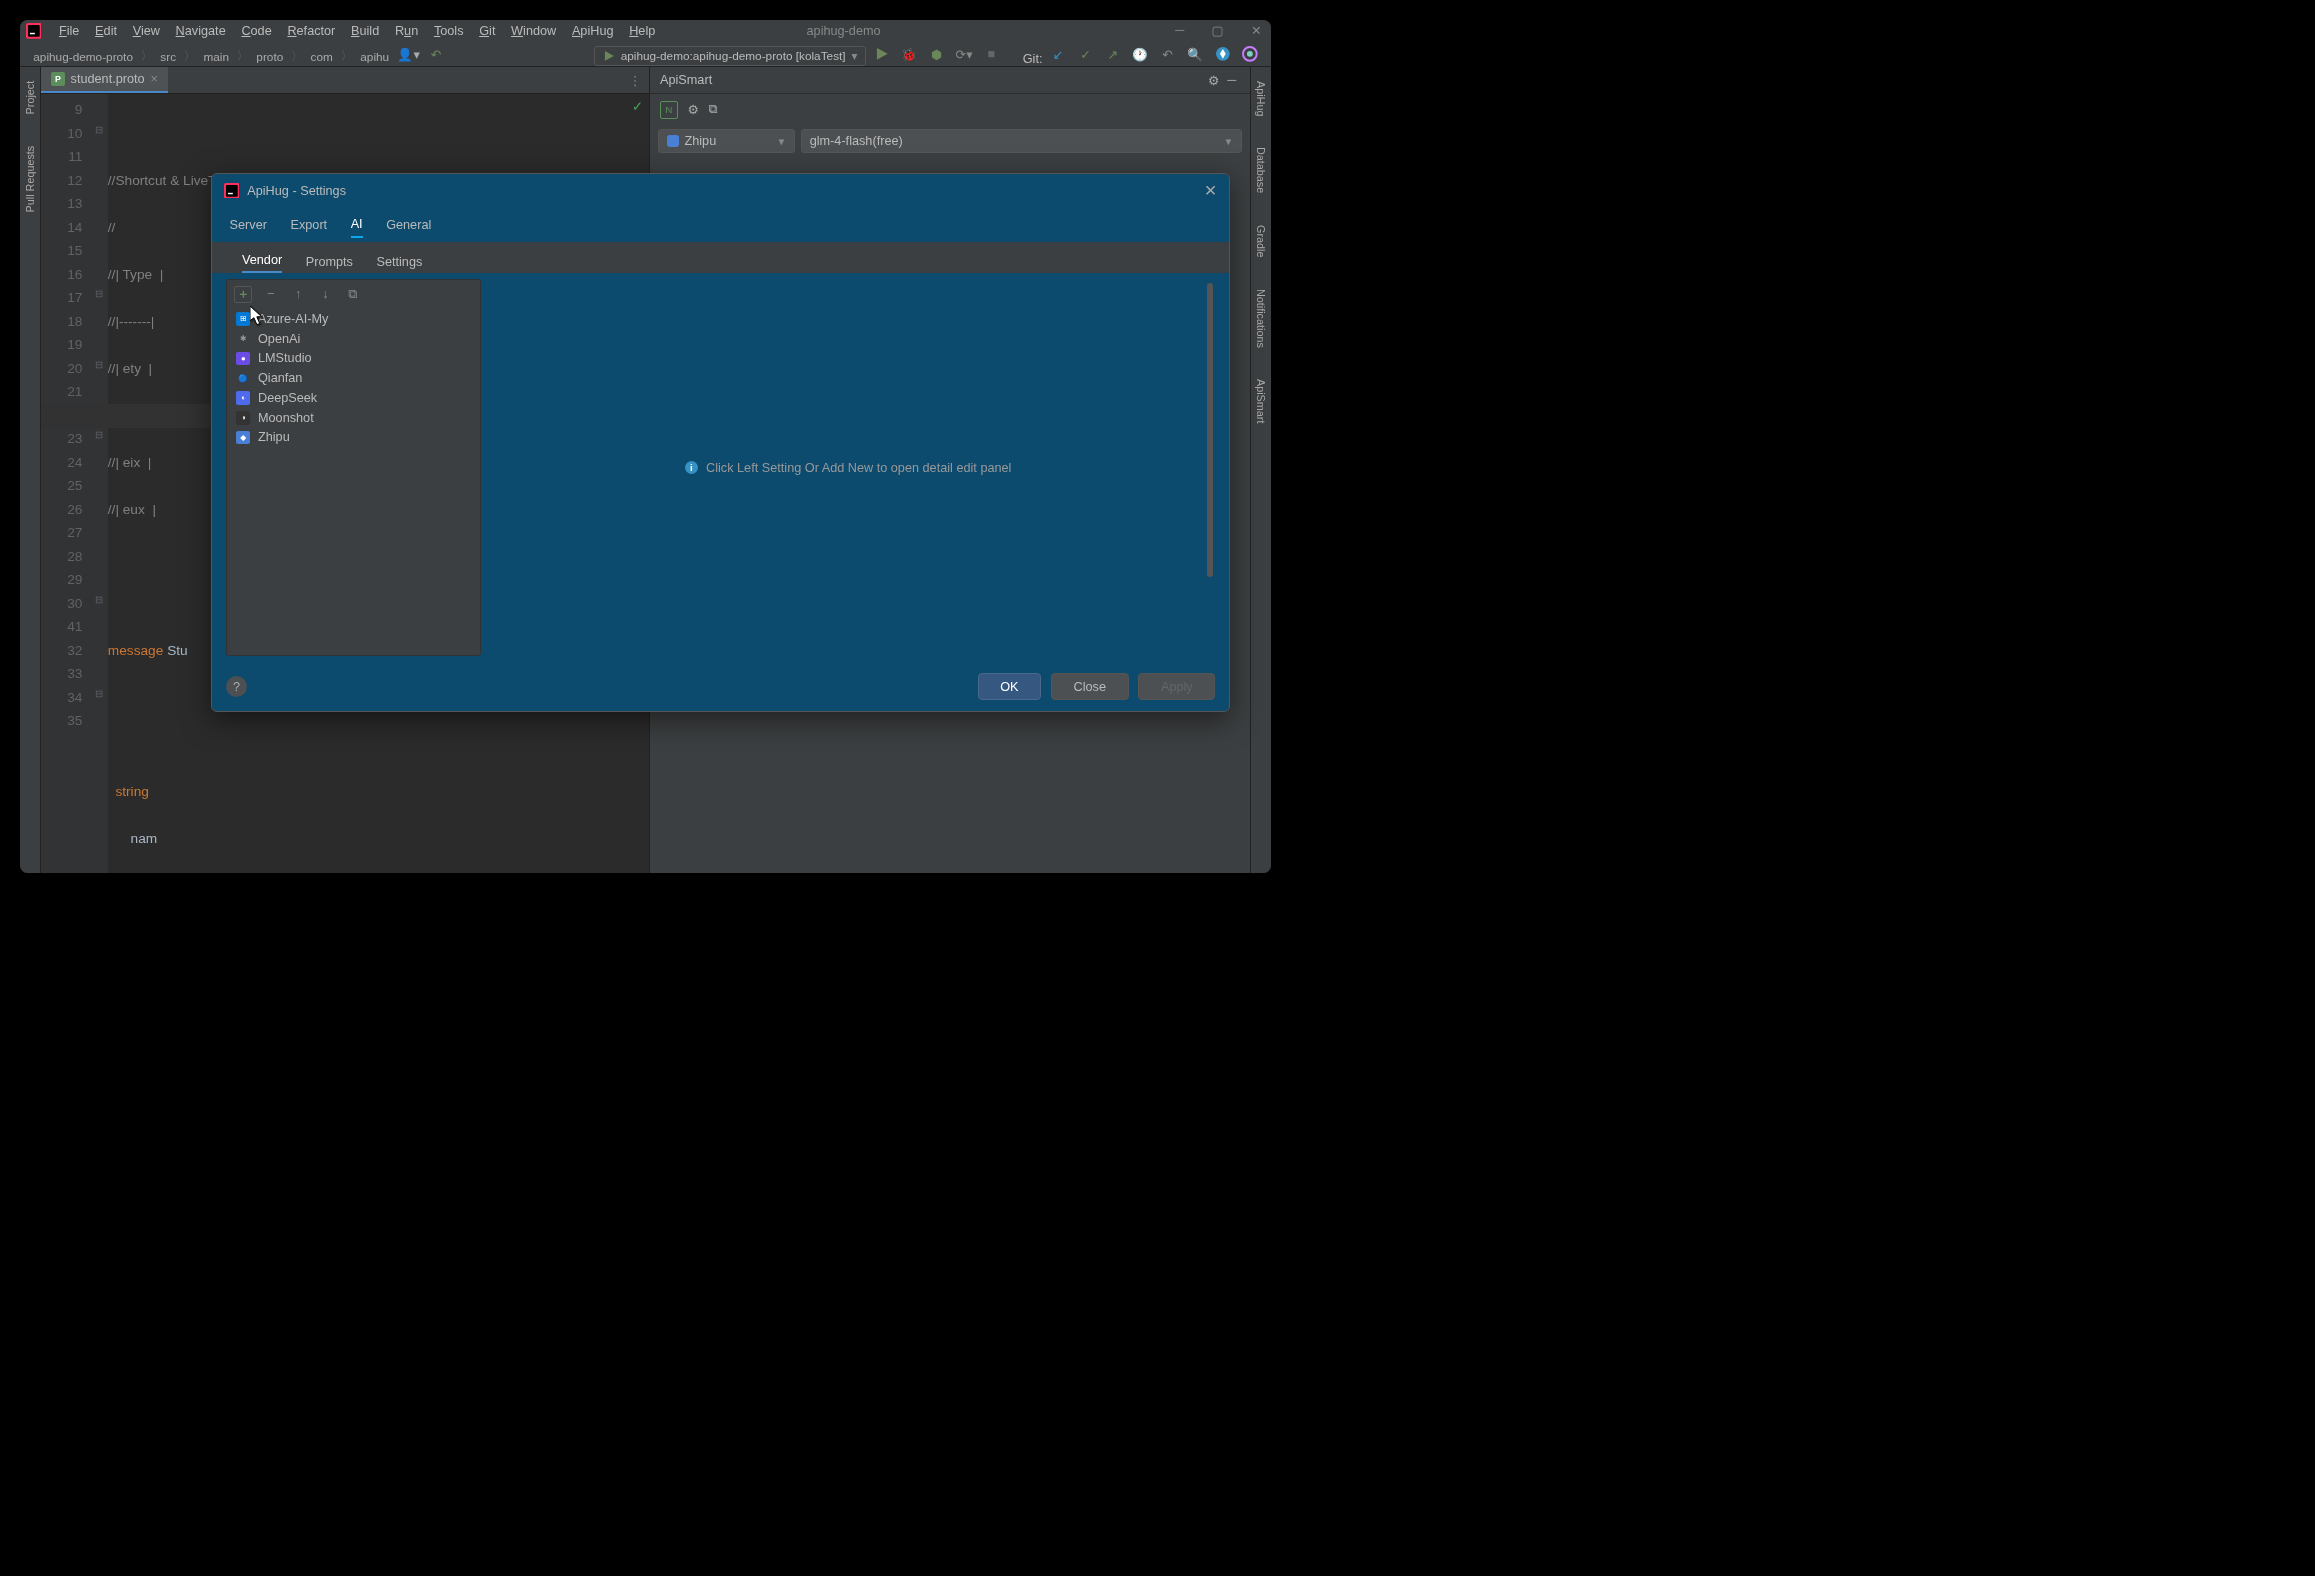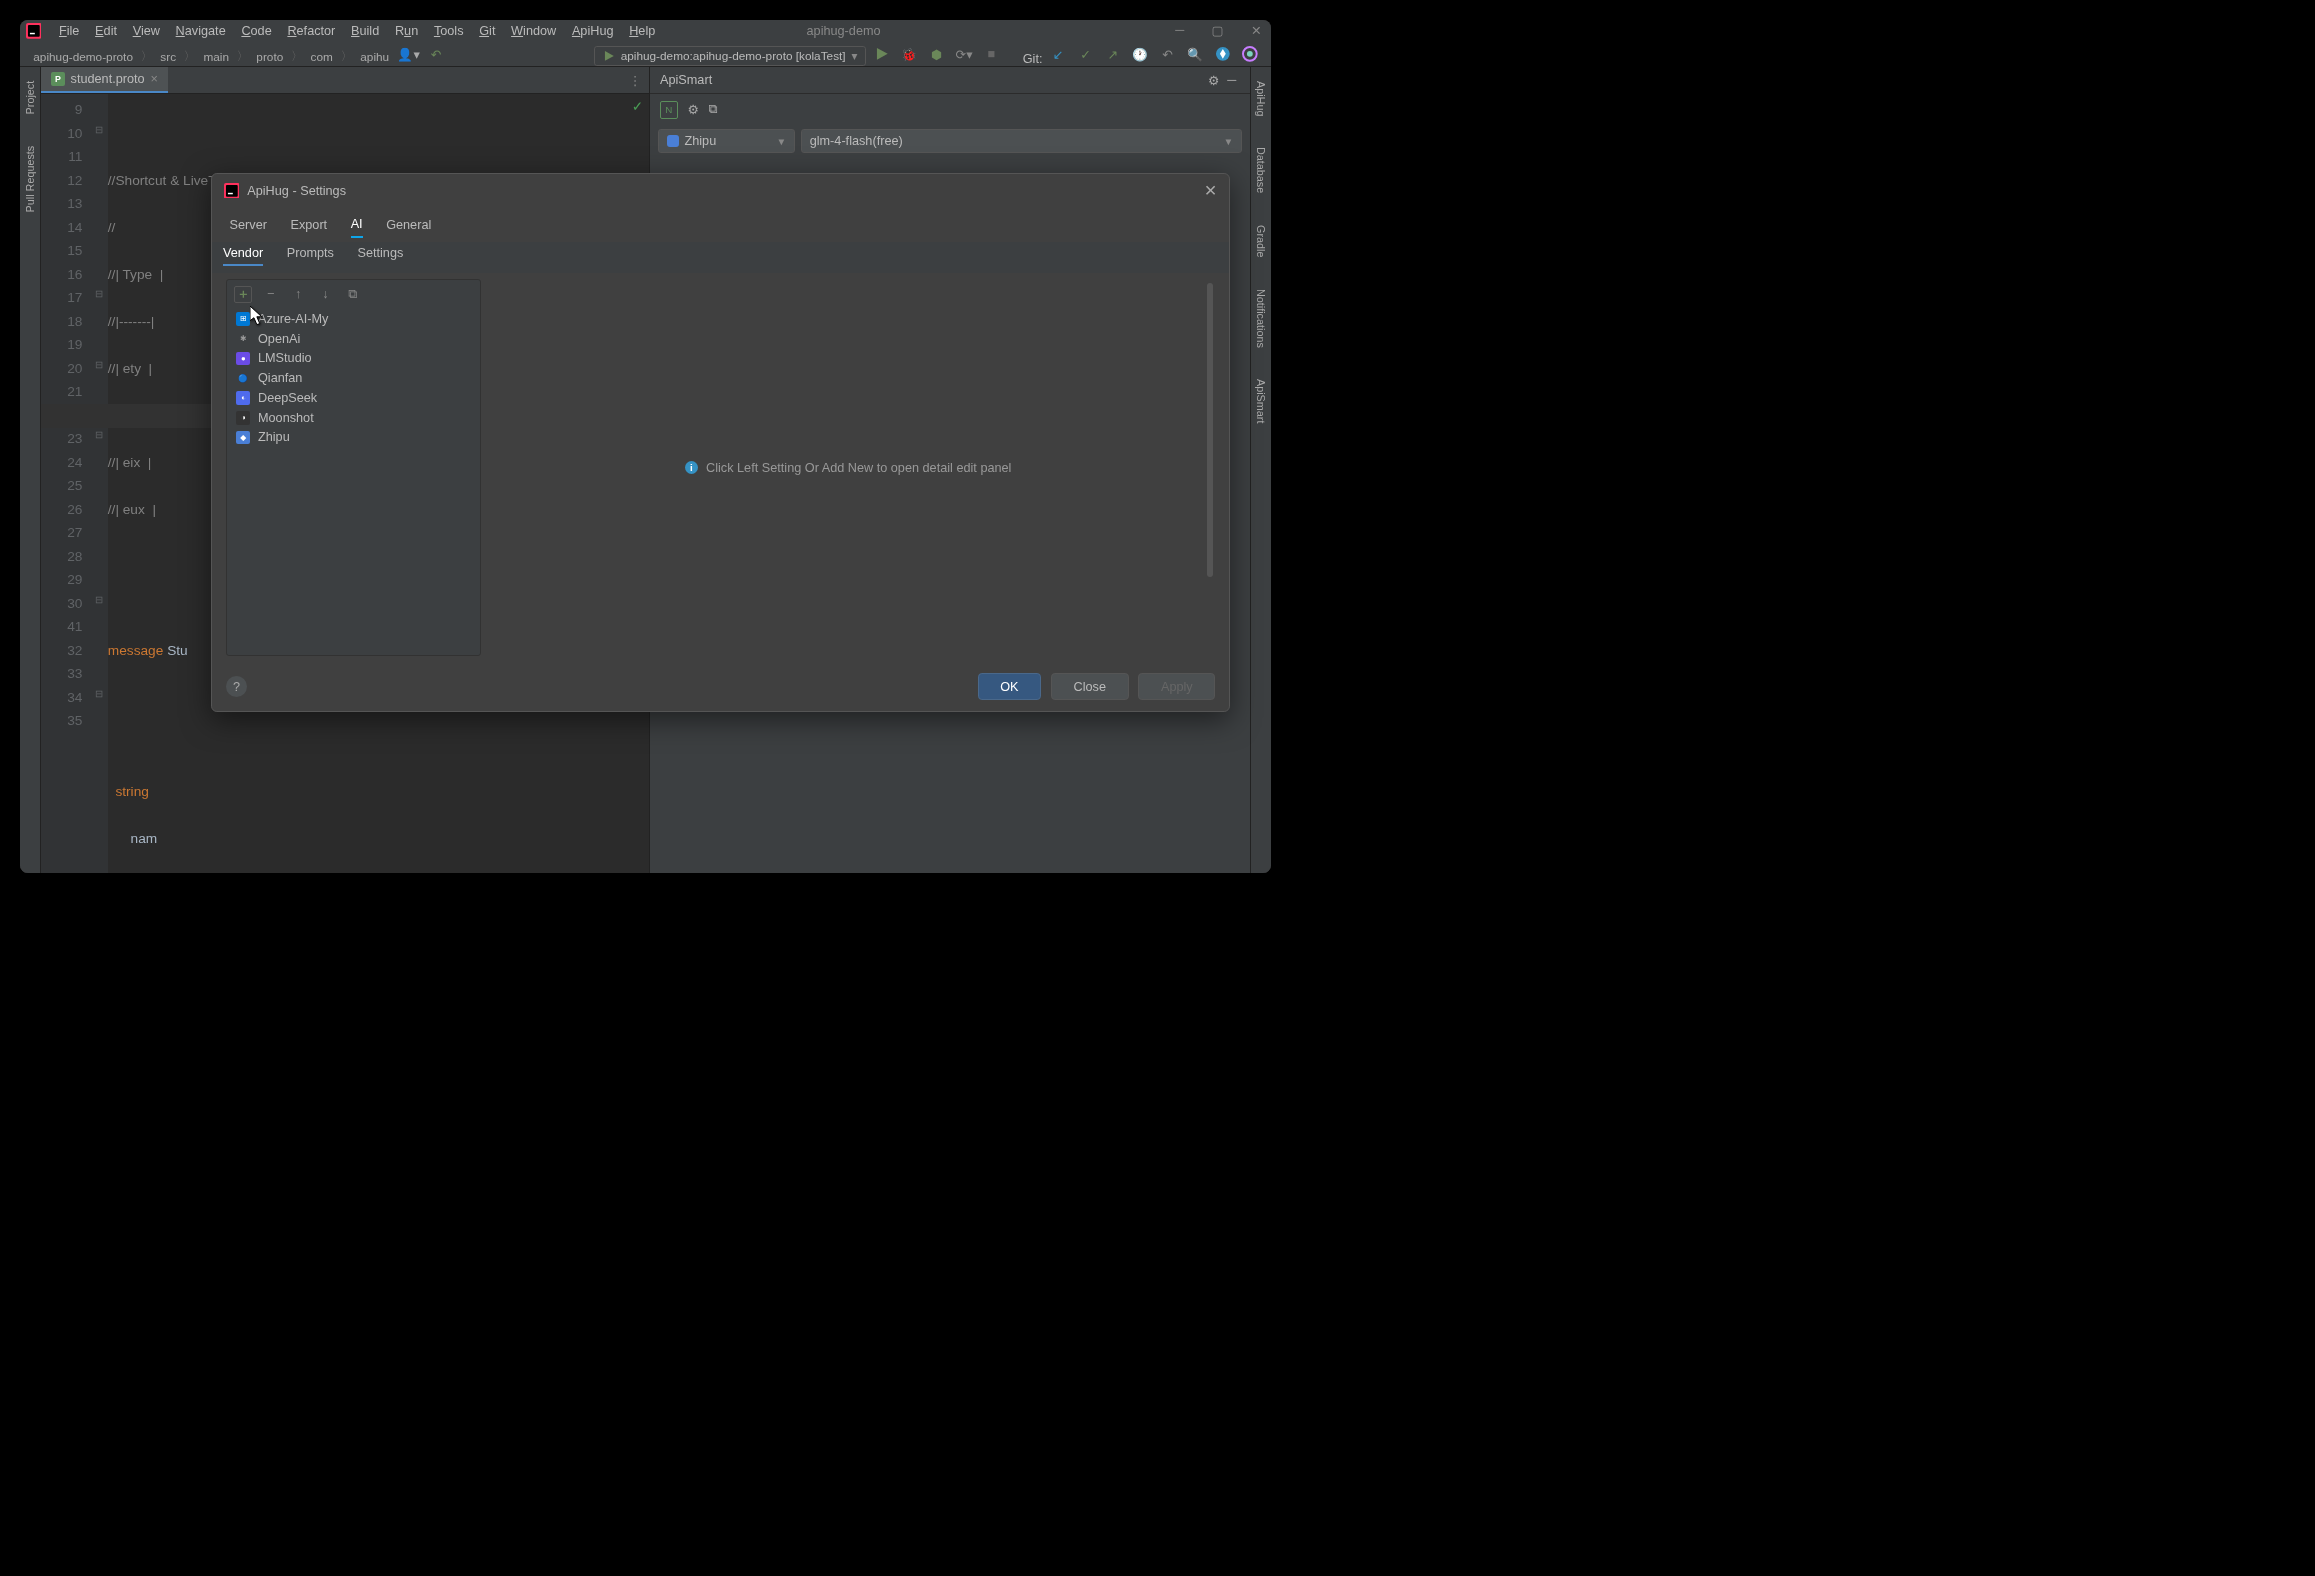--- a/index.html
+++ b/index.html
@@ -45,27 +45,27 @@
 .rp-toolbar .gear{color:#aaa;cursor:pointer}
 .rp-selects{display:flex;gap:5.9px;padding:3.9px 7.8px}
 .rp-select{flex:0 0 137px;background:#4c5052;border:1px solid #555;border-radius:2.9px;padding:3.9px 7.8px;color:#bbb;display:flex;align-items:center;gap:5.9px;font-size:12.7px;position:relative}
 .rp-select.wide{flex:1}
 .rp-select .dd{margin-left:auto;color:#888;font-size:9.8px}
 .rp-body{flex:1;background:#3c3f41}
 .right-gutter{width:21.6px;background:#3c3f41;border-left:1px solid #222;display:flex;flex-direction:column;align-items:center;padding-top:7.8px;gap:19.6px;color:#aaa}
 .right-gutter .vtext{writing-mode:vertical-rl;padding:5.9px 0;cursor:pointer;font-size:10.8px}
 
 
-.dialog{position:absolute;left:211px;top:173px;width:1019px;height:539px;background:#404040;border:1px solid #555;border-radius:5.9px;box-shadow:0 7.8px 29px rgba(0,0,0,.5);display:flex;flex-direction:column;z-index:100}
+.dialog{position:absolute;left:211px;top:173px;width:1019px;height:539px;background:#0c4a6e;border:1px solid #555;border-radius:5.9px;box-shadow:0 7.8px 29px rgba(0,0,0,.5);display:flex;flex-direction:column;z-index:100}
 .dlg-title{height:33px;display:flex;align-items:center;padding:0 11.8px;color:#bbb;gap:7.8px}
 .dlg-title .dlg-close{margin-left:auto;color:#aaa;cursor:pointer;font-size:15.7px}
 .dlg-tabs1{height:35px;display:flex;align-items:center;gap:23.5px;padding:0 17.6px;color:#bbb}
 .dlg-tabs1 .t{padding:5.9px 0;cursor:pointer}
 .dlg-tabs1 .t.active{color:#fff;border-bottom:2px solid #0ea5e9}
-.dlg-tabs2{height:31px;display:flex;align-items:flex-start;gap:23.5px;padding:0 11px;color:#bbb;background:#3c3f41}
+.dlg-tabs2{height:31px;display:flex;align-items:flex-end;gap:23.5px;padding:0 30px;color:#bbb;background:#3c3f41}
 .dlg-tabs2 .t{padding:3.9px 0;cursor:pointer}
 .dlg-tabs2 .t.active{color:#fff;border-bottom:2px solid #4a88c7}
 .dlg-body{flex:1;display:flex;padding:5.9px 13.7px}
 .vendor-panel{width:255px;display:flex;flex-direction:column;border:1px solid #323232;border-radius:2.9px;background:#3c3f41}
 .vendor-tb{height:29px;display:flex;align-items:center;gap:9.8px;padding:0 7.8px;color:#888}
 .vendor-tb .vb{width:17.6px;height:17.6px;display:flex;align-items:center;justify-content:center;cursor:pointer}
 .vendor-tb .vb.add{color:#6a8759;font-weight:bold;border:1px solid #555;border-radius:2px}
 .vendor-list{flex:1}
 .vendor-item{display:flex;align-items:center;gap:7.8px;padding:2.9px 9.8px;color:#bbb;cursor:pointer}
 .vendor-item .vic{width:13.7px;height:13.7px;border-radius:2px;display:flex;align-items:center;justify-content:center;font-size:7.8px}

